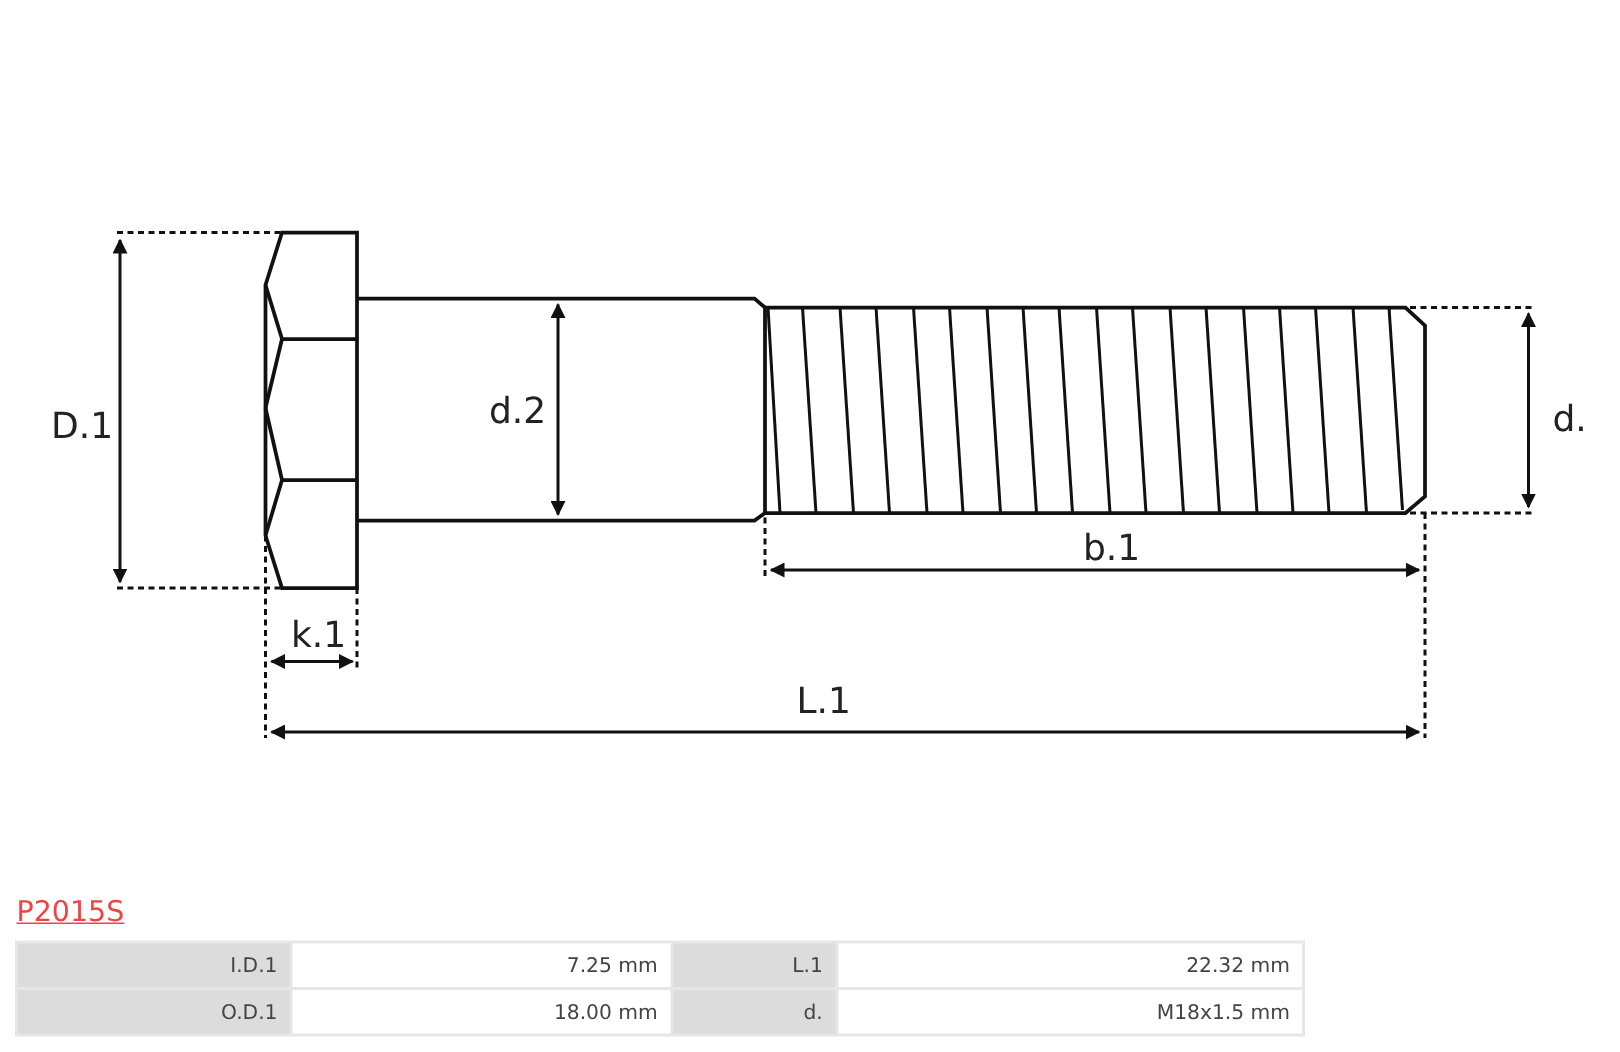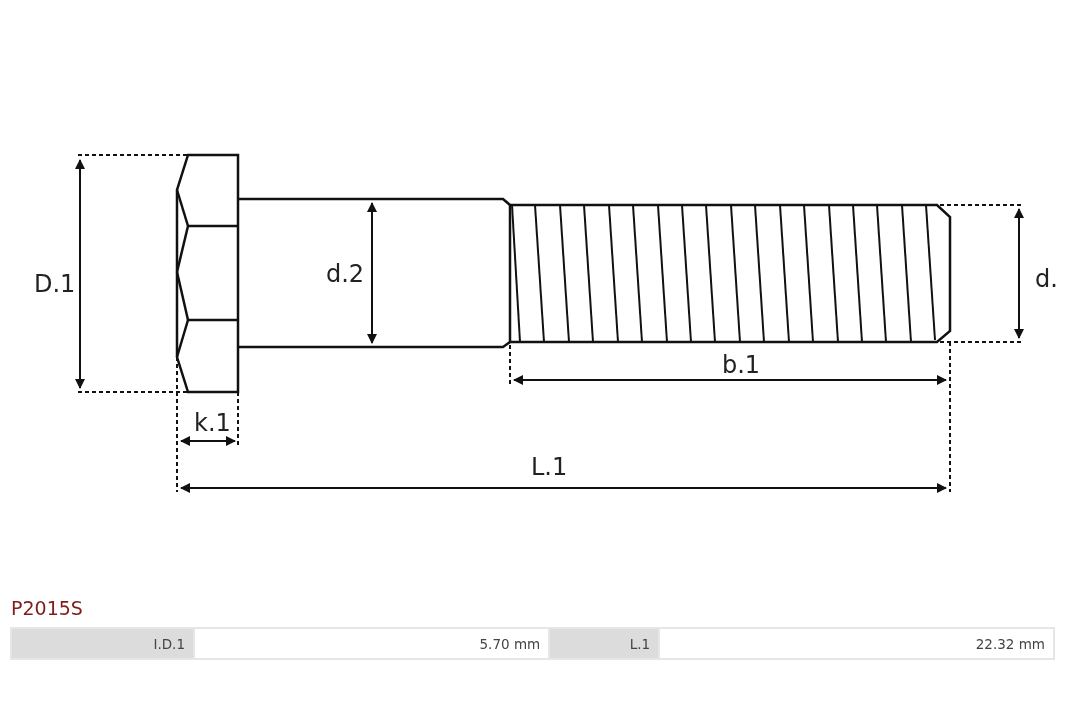--- a/index.html
+++ b/index.html
@@ -1,20 +1,20 @@
 <!DOCTYPE html>
 <html><head>
 <meta charset="utf-8">
 <style>
   html, body { margin: 0; padding: 0; background: #ffffff; }
   body { width: 1080px; height: 701px; position: relative; overflow: hidden; font-family: "DejaVu Sans", sans-serif; }
   #drawing { position: absolute; left: 0; top: 0; width: 1080px; height: 600px; }
   .dim-label { font-family: "DejaVu Sans", sans-serif; font-size: 24px; fill: #222; }
-  #part-title { position: absolute; left: 11px; top: 597px; font-size: 19px; color: #7f1d1d; font-family: "DejaVu Sans", sans-serif; }
-  #spec-table { position: absolute; left: 10px; top: 627px; width: 1045px; border-collapse: separate; border-spacing: 2px; background: #e6e6e6; font-family: "DejaVu Sans", sans-serif; font-size: 13.5px; color: #444; }
+  #part-title { position: absolute; left: 11px; top: 597px; font-size: 19px; color: #ef4444; font-family: "DejaVu Sans", sans-serif; text-decoration: underline; }
+  #spec-table { position: absolute; left: 10px; top: 627px; width: 860px; border-collapse: separate; border-spacing: 2px; background: #e6e6e6; font-family: "DejaVu Sans", sans-serif; font-size: 13.5px; color: #444; }
   #spec-table td { height: 29px; padding: 0 8px; text-align: right; }
   #spec-table td.lbl { background: #dcdcdc; width: 165px; }
   #spec-table td.val { background: #ffffff; }
   #spec-table td.lbl2 { width: 92px; }
 </style>
 </head>
 <body>
 
 <svg id="drawing" viewBox="0 0 1080 600" xmlns="http://www.w3.org/2000/svg">
   <defs>
@@ -89,18 +89,24 @@
   <text class="dim-label" x="194" y="431">k.1</text>
   <text class="dim-label" x="531" y="475">L.1</text>
 </svg>
 
 <div id="part-title">P2015S</div>
 
 <table id="spec-table">
   <tbody>
     <tr>
       <td class="lbl">I.D.1</td>
-      <td class="val">5.70 mm</td>
+      <td class="val">7.25 mm</td>
       <td class="lbl lbl2">L.1</td>
       <td class="val">22.32 mm</td>
+    </tr>
+    <tr>
+      <td class="lbl">O.D.1</td>
+      <td class="val">18.00 mm</td>
+      <td class="lbl lbl2">d.</td>
+      <td class="val">M18x1.5 mm</td>
     </tr>
   </tbody>
 </table>
 
 </body></html>

